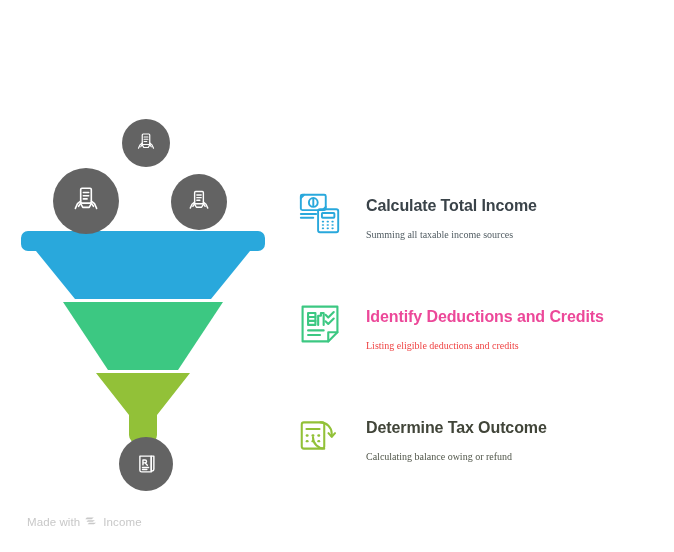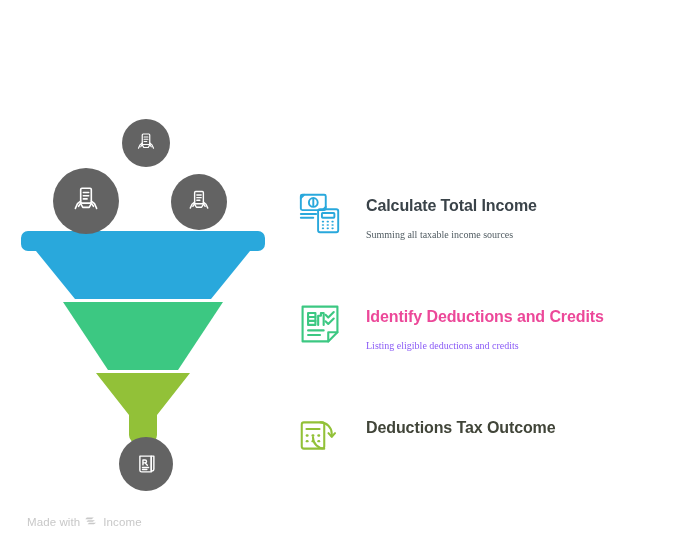--- a/index.html
+++ b/index.html
@@ -83,21 +83,21 @@
   .step-2 .step-title { color: #ec4899; }
   .step-3 .step-title { color: #414539; }
   .step-desc {
     font-size: 10px;
     color: #515c62;
     margin-top: 13px;
     line-height: 1.3;
     white-space: nowrap;
     font-family: Liberation Serif, serif;
   }
-  .step-2 .step-desc { color: #8b5cf6; }
+  .step-2 .step-desc { color: #ef4444; }
   .step-3 .step-desc { color: #51564a; }
 
   
   .footer {
     position: absolute;
     left: 27px;
     top: 515px;
     display: flex;
     align-items: center;
     font-size: 11.5px;
@@ -243,21 +243,22 @@
             <line x1="9.5" y1="30" x2="10" y2="30"></line>
             <line x1="15.7" y1="30" x2="16.2" y2="30"></line>
             <line x1="21.9" y1="30" x2="22.4" y2="30"></line>
           </g>
           <path d="M24 10 a12 12 0 0 1 12 12 L36 25"></path>
           <polyline points="32.5,21.5 36,25.3 39.5,21.5"></polyline>
           <path d="M28 38 a12 12 0 0 1 -12 -12"></path>
         </svg>
       </div>
       <div class="step-text">
-        <div class="step-title">Deductions Tax Outcome</div>
+        <div class="step-title">Determine Tax Outcome</div>
+        <div class="step-desc">Calculating balance owing or refund</div>
       </div>
     </div>
 
   </div>
 
   <div class="footer">
     <span>Made with</span>
     <span class="nap-logo">
       <svg width="13" height="13" viewBox="0 0 16 16" fill="#c8c8c8">
         <path d="M2.2 3.2 L10.8 3.2 L8.2 5.1 L0.4 5.1 Z"></path>

